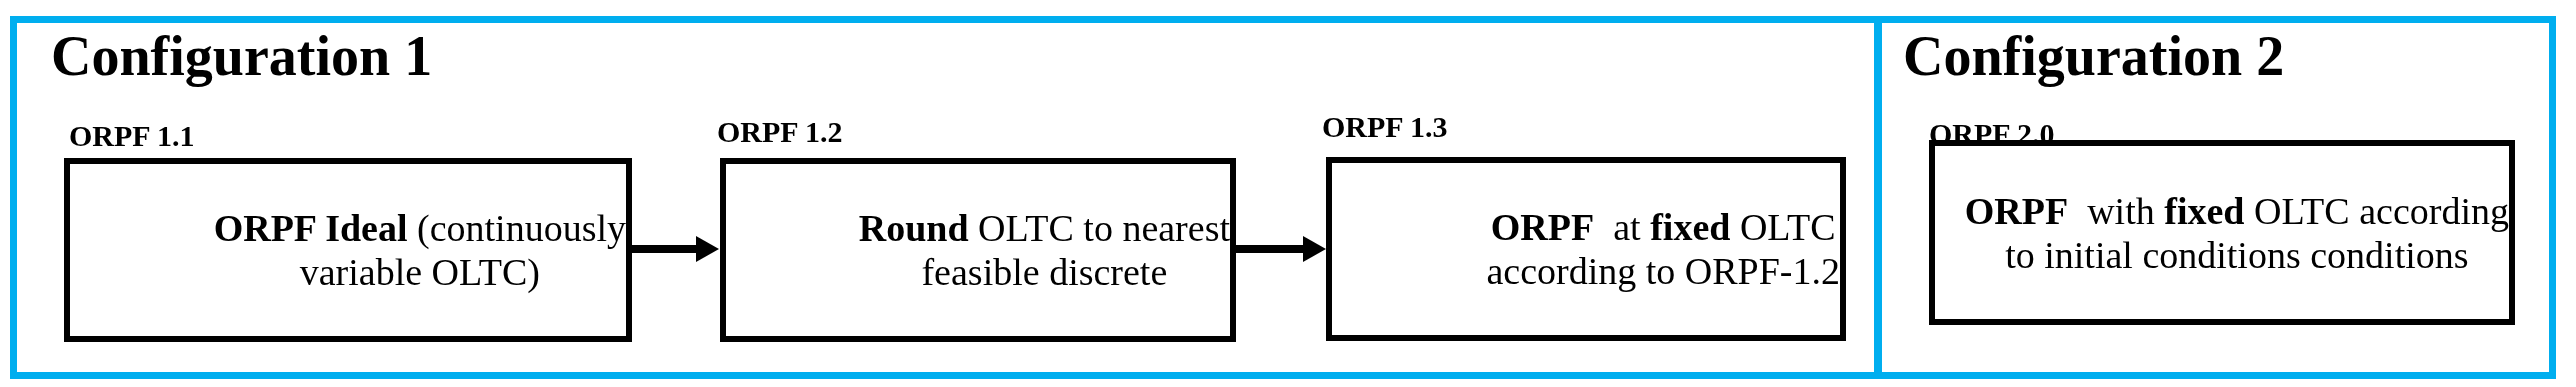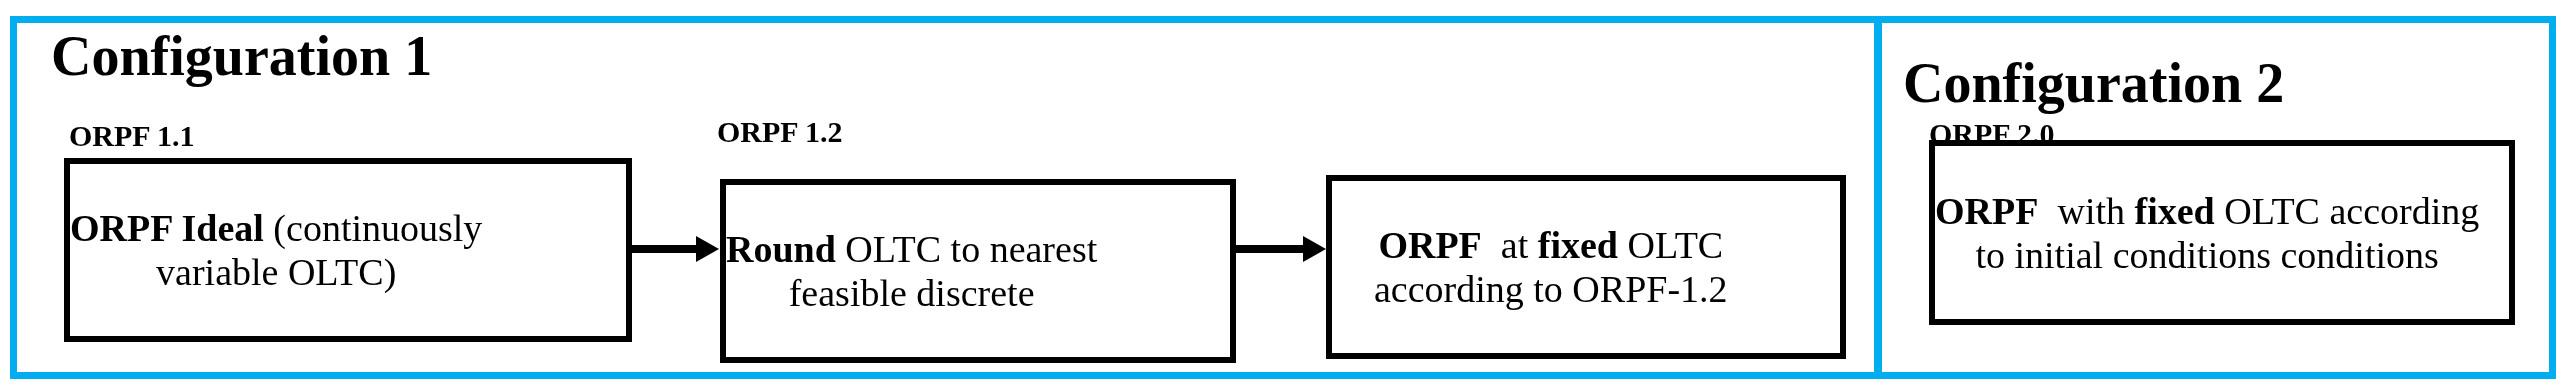--- a/index.html
+++ b/index.html
@@ -41,21 +41,21 @@
     line-height: 38px;
     white-space: nowrap;
   }
   .pbox {
     position: absolute;
     border: 6.9px solid #000000;
     box-sizing: border-box;
     background: #ffffff;
     display: flex;
     align-items: center;
-    justify-content: flex-start;
+    justify-content: flex-end;
   }
   .pbox .body {
     text-align: center;
     font-size: 38px;
     line-height: 44px;
   }
   .pbox .line { white-space: nowrap; }
   .b { font-weight: bold; }
   .arrow-shaft {
     position: absolute;
@@ -85,38 +85,39 @@
     <div class="body">
       <div class="line"><span class="b">ORPF Ideal</span><span> (continuously</span></div>
       <div class="line"><span>variable OLTC)</span></div>
     </div>
   </div>
 
   <div class="arrow-shaft" style="left:632px; top:245px; width:66px;"></div>
   <div class="arrow-head" style="left:696px; top:236px;"></div>
 
   <div class="box-label" style="left:717px; top:113px;">ORPF 1.2</div>
-  <div class="pbox" style="left:720px; top:158px; width:516px; height:184px;margin-top:21px;">
+  <div class="pbox" style="left:720px; top:158px; width:516px; height:184px;">
     <div class="body">
       <div class="line"><span class="b">Round</span><span> OLTC to nearest</span></div>
       <div class="line"><span>feasible discrete</span></div>
     </div>
   </div>
 
   <div class="arrow-shaft" style="left:1234px; top:245px; width:70px;"></div>
   <div class="arrow-head" style="left:1303px; top:236px;"></div>
 
-  <div class="pbox" style="left:1326px; top:175px; width:520px; height:184px;padding-left:42px;">
+  <div class="box-label" style="left:1322px; top:108px;">ORPF 1.3</div>
+  <div class="pbox" style="left:1326px; top:157px; width:520px; height:184px;padding-left:42px;">
     <div class="body">
       <div class="line"><span class="b">ORPF</span><span>&nbsp; at </span><span class="b">fixed</span><span> OLTC</span></div>
       <div class="line"><span>according to ORPF-1.2</span></div>
     </div>
   </div>
 
-  <div class="cfg-title" style="left:1903px; top:34px;margin-top:27px;">Configuration 2</div>
+  <div class="cfg-title" style="left:1903px; top:34px;">Configuration 2</div>
 
   <div class="box-label" style="left:1929px; top:115px;">ORPF 2.0</div>
   <div class="pbox" style="left:1929px; top:140px; width:586px; height:185px;">
     <div class="body">
       <div class="line"><span class="b">ORPF</span><span>&nbsp; with </span><span class="b">fixed</span><span> OLTC according</span></div>
       <div class="line"><span>to initial conditions conditions</span></div>
     </div>
   </div>
 
 </div>

